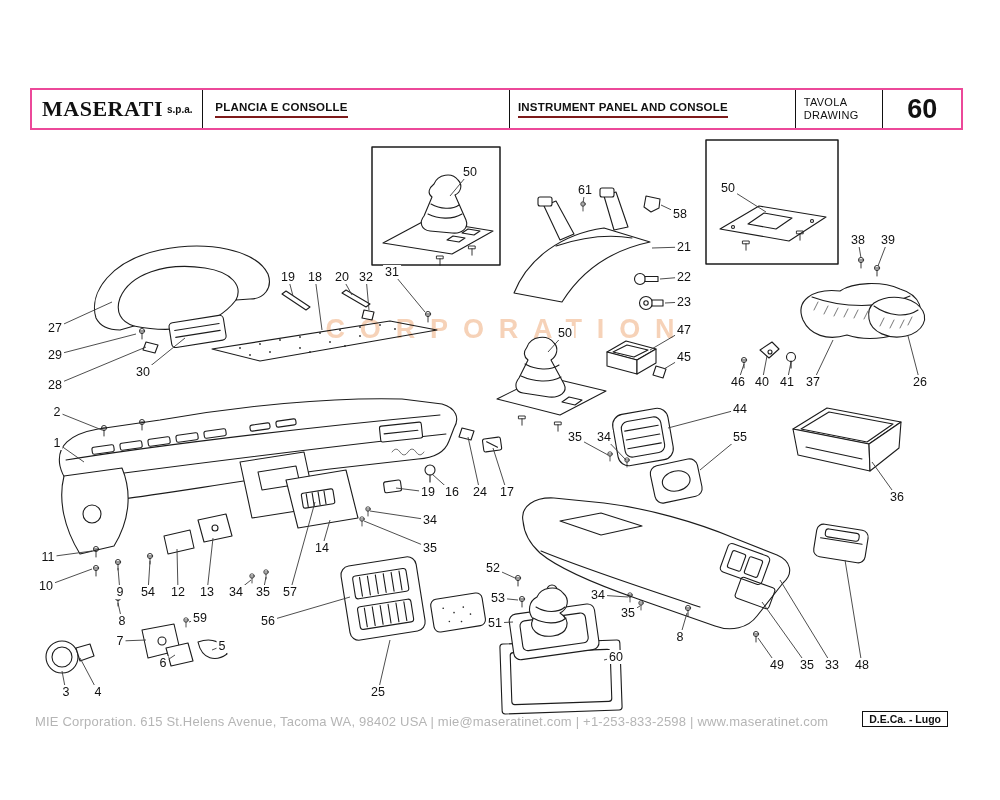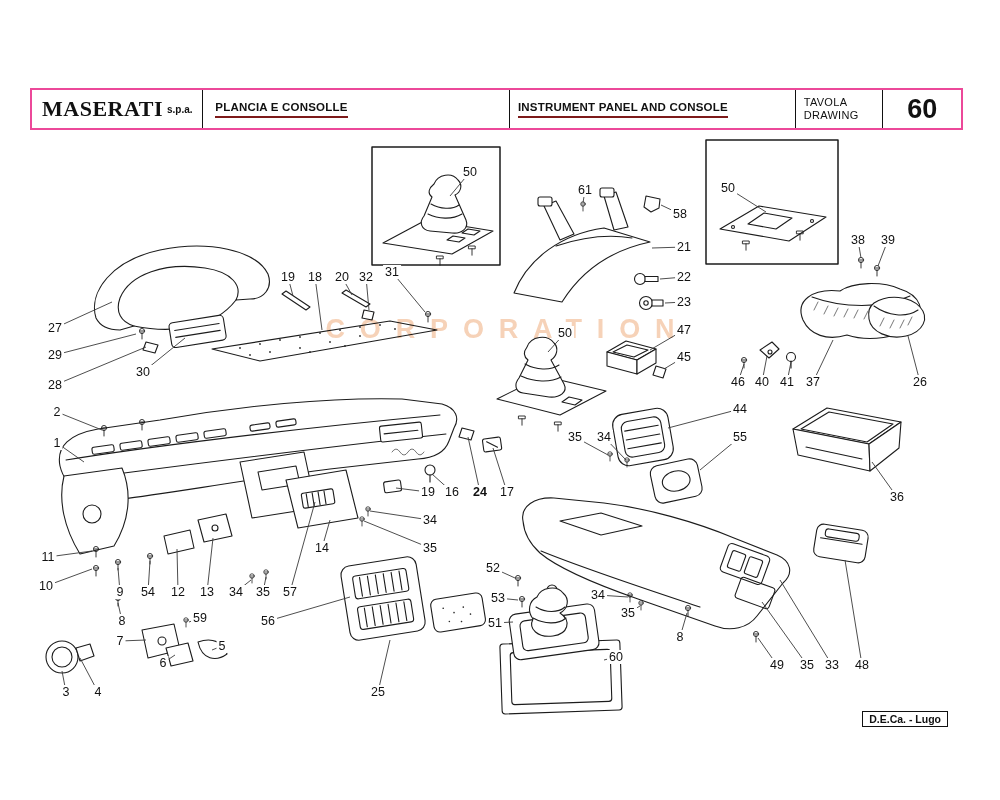--- a/index.html
+++ b/index.html
@@ -493,21 +493,21 @@
       <div class="callout" style="left: 920px; top: 382px;">26</div>
       <div class="callout" style="left: 57px; top: 412px;">2</div>
       <div class="callout" style="left: 57px; top: 443px;">1</div>
       <div class="callout" style="left: 740px; top: 409px;">44</div>
       <div class="callout" style="left: 740px; top: 437px;">55</div>
       <div class="callout" style="left: 575px; top: 437px;">35</div>
       <div class="callout" style="left: 604px; top: 437px;">34</div>
       <div class="callout" style="left: 897px; top: 497px;">36</div>
       <div class="callout" style="left: 428px; top: 492px;">19</div>
       <div class="callout" style="left: 452px; top: 492px;">16</div>
-      <div class="callout" style="left: 480px; top: 492px; font-weight: bold;">24</div>
+      <div class="callout" style="left: 480px; top: 492px;">24</div>
       <div class="callout" style="left: 507px; top: 492px;">17</div>
       <div class="callout" style="left: 430px; top: 520px;">34</div>
       <div class="callout" style="left: 430px; top: 548px;">35</div>
       <div class="callout" style="left: 322px; top: 548px;">14</div>
       <div class="callout" style="left: 48px; top: 557px;">11</div>
       <div class="callout" style="left: 46px; top: 586px;">10</div>
       <div class="callout" style="left: 120px; top: 592px;">9</div>
       <div class="callout" style="left: 148px; top: 592px;">54</div>
       <div class="callout" style="left: 178px; top: 592px;">12</div>
       <div class="callout" style="left: 207px; top: 592px;">13</div>
@@ -529,15 +529,16 @@
       <div class="callout" style="left: 616px; top: 657px;">60</div>
       <div class="callout" style="left: 598px; top: 595px;">34</div>
       <div class="callout" style="left: 628px; top: 613px;">35</div>
       <div class="callout" style="left: 680px; top: 637px;">8</div>
       <div class="callout" style="left: 777px; top: 665px;">49</div>
       <div class="callout" style="left: 807px; top: 665px;">35</div>
       <div class="callout" style="left: 832px; top: 665px;">33</div>
       <div class="callout" style="left: 862px; top: 665px;">48</div>
     </div>
 
+  <div class="footer-text">MIE Corporation. 615 St.Helens Avenue, Tacoma WA, 98402 USA   |   mie@maseratinet.com   |   +1-253-833-2598   |   www.maseratinet.com</div>
   <div class="stamp">D.E.Ca. - Lugo</div>
 
 </div>
 
 </body></html>

